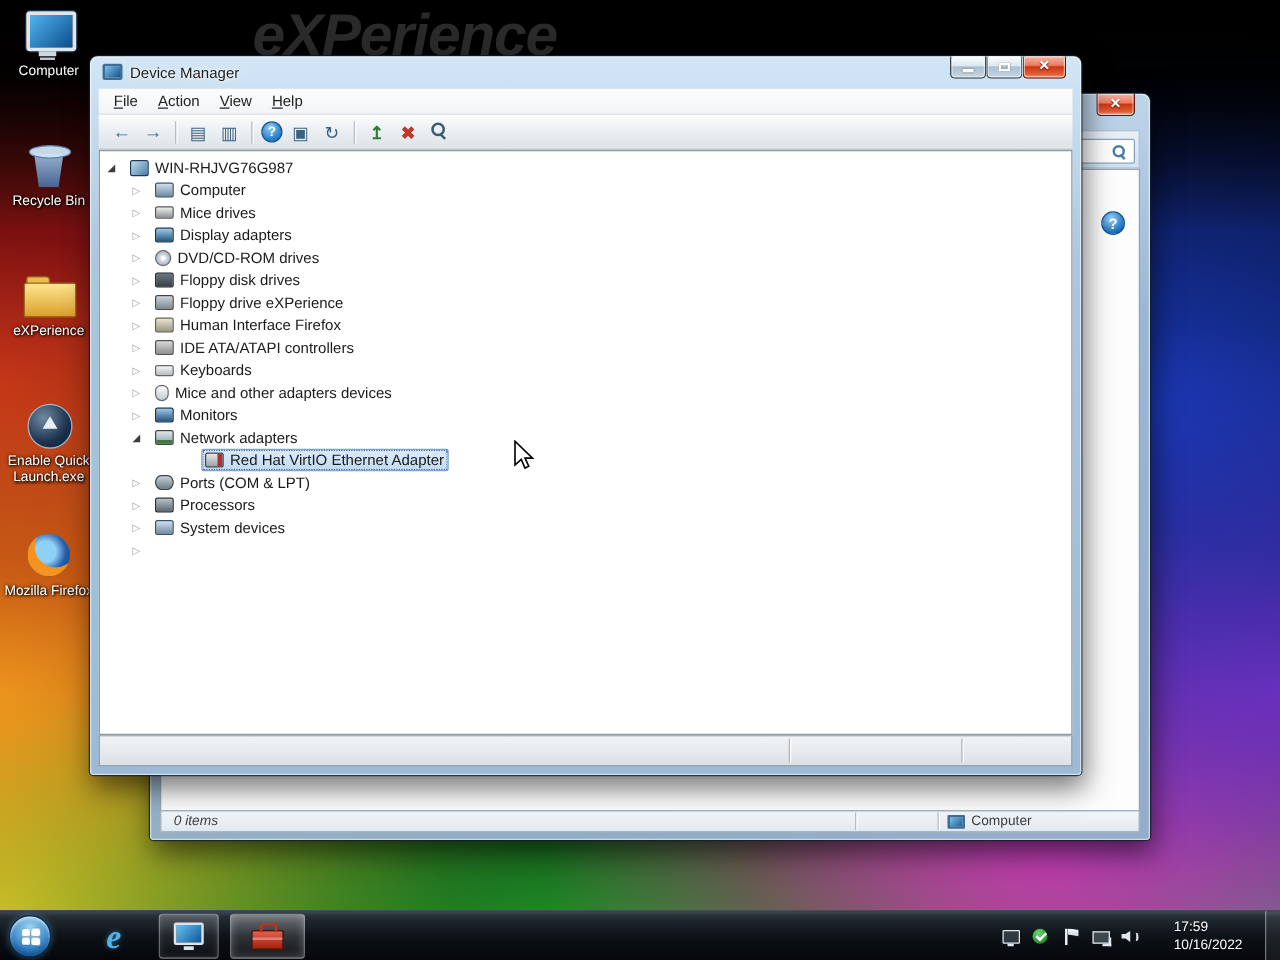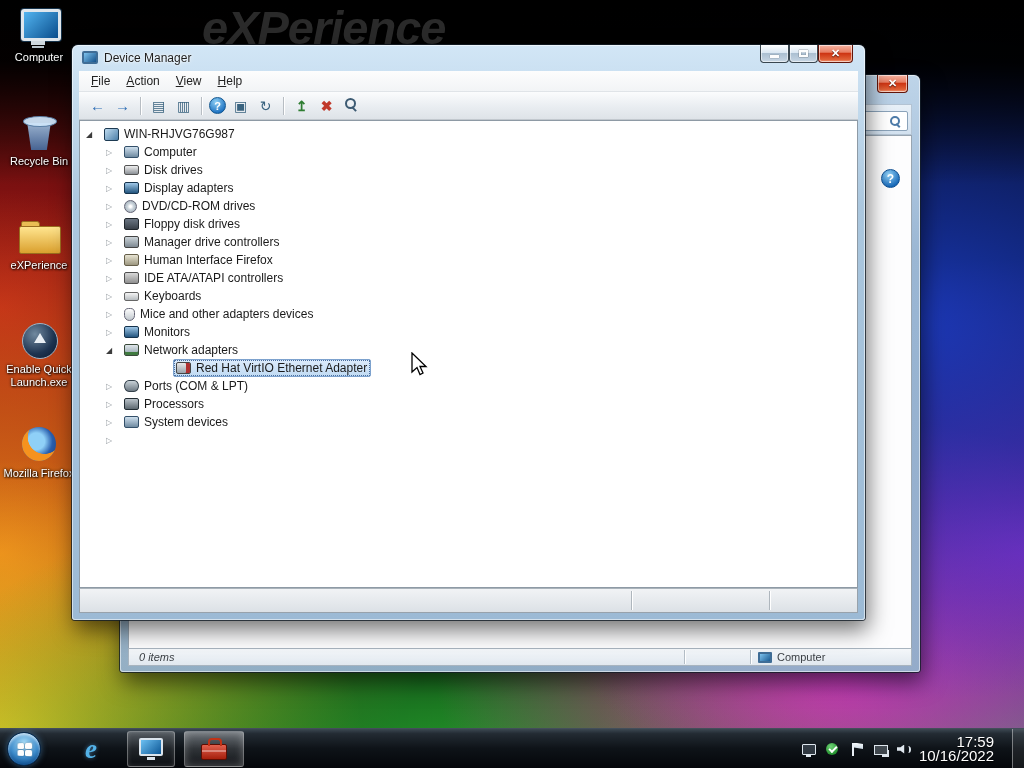--- a/index.html
+++ b/index.html
@@ -139,21 +139,21 @@
     background:#fff; border:1px solid #8e9aa5; overflow:hidden; padding-top:4px; }
   .dm-status { position:absolute; left:7px; right:7px; bottom:7px; height:25px;
     background:linear-gradient(#f1f3f5,#dce1e6); border:1px solid #98a2ab; border-top:1px solid #aab3bb; }
   .dm-status .sep { position:absolute; top:2px; bottom:2px; width:1px; background:#aeb6bd; box-shadow:1px 0 0 #fff; }
 
   
   .tree { font-size:12px; color:#1a1a1a; }
   .tree-row { height:18px; display:flex; align-items:center; white-space:nowrap; }
   .tree-row.lvl0 { padding-left:6px; }
   .tree-row.lvl1 { padding-left:26px; }
-  .tree-row.lvl2 { padding-left:66px;margin-left:12px; }
+  .tree-row.lvl2 { padding-left:66px; }
   .expander { width:15px; flex:none; font-size:8px; color:#9aa0a6; display:flex; align-items:center; }
   .expander.open { color:#3c3c3c; }
   .sel-wrap { display:inline-flex; align-items:center; padding:1px 3px 1px 1px; border:1px solid transparent; }
   .sel-wrap.selected { background:linear-gradient(#dcebfc,#c1dbf3); border:1px solid #7da2ce;
     border-radius:2px; outline:1px dotted #4a6fa0; outline-offset:-2px; }
   .ti { width:15px; height:12px; margin:0 5px 0 1px; border-radius:2px; border:1px solid #4a5a66;
     background:linear-gradient(#e8edf2,#aab6c0); flex:none; }
   .ti-computer { height:13px; border-color:#1d3a52; background:linear-gradient(135deg,#bfdcf0,#4c7fa8); }
   .ti-disk-drive { height:10px; border-color:#555; background:linear-gradient(#f0f0f0,#8b9096); }
   .ti-display-adapter { border-color:#15334d; background:linear-gradient(#9fc8e8,#23557e); }
@@ -224,22 +224,22 @@
     clip-path:polygon(0 0, 100% 18%, 100% 82%, 0 64%); }
   .tri-network::before { content:""; position:absolute; left:1px; top:3px; width:12px; height:8px;
     border:1px solid #dfe7ee; background:rgba(220,235,248,.25); }
   .tri-network::after { content:""; position:absolute; left:9px; top:8px; width:5px; height:5px;
     border-right:2px solid #dfe7ee; border-bottom:2px solid #dfe7ee; }
   .tri-volume::before { content:""; position:absolute; left:0; top:3px; width:9px; height:9px; background:#dfe7ee;
     -webkit-clip-path:polygon(0 30%, 38% 30%, 80% 0, 80% 100%, 38% 70%, 0 70%);
     clip-path:polygon(0 30%, 38% 30%, 80% 0, 80% 100%, 38% 70%, 0 70%); }
   .tri-volume::after { content:""; position:absolute; right:1px; top:4px; width:4px; height:7px;
     border-right:2px solid #dfe7ee; border-radius:50%; }
-  .clock { position:absolute; right:30px; top:6px; color:#fff; font-size:15px; line-height:14px;
-    text-align:right; text-shadow:0 1px 1px #000; }
+  .clock { position:absolute; right:30px; top:6px; color:#fff; font-size:11px; line-height:14px;
+    text-align:left; text-shadow:0 1px 1px #000; }
   .show-desktop { position:absolute; right:0; top:0; width:12px; height:40px;
     background:rgba(255,255,255,.07); border-left:1px solid rgba(255,255,255,.4); }
 
   .cursor { position:absolute; left:410px; top:352px; z-index:99; }
 </style>
 </head>
 <body>
 
 <div class="desktop">
   <div class="watermark">eXPerience</div>
@@ -338,21 +338,21 @@
     <span class="expander">▷</span>
     <span class="sel-wrap">
       <span class="ti ti-system-device"></span>
       <span class="tlabel">Computer</span>
     </span>
   </div>
           <div class="tree-row lvl1">
     <span class="expander">▷</span>
     <span class="sel-wrap">
       <span class="ti ti-disk-drive"></span>
-      <span class="tlabel">Disk drives</span>
+      <span class="tlabel">Mice drives</span>
     </span>
   </div>
           <div class="tree-row lvl1">
     <span class="expander">▷</span>
     <span class="sel-wrap">
       <span class="ti ti-display-adapter"></span>
       <span class="tlabel">Display adapters</span>
     </span>
   </div>
           <div class="tree-row lvl1">
@@ -366,21 +366,21 @@
     <span class="expander">▷</span>
     <span class="sel-wrap">
       <span class="ti ti-floppy-drive"></span>
       <span class="tlabel">Floppy disk drives</span>
     </span>
   </div>
           <div class="tree-row lvl1">
     <span class="expander">▷</span>
     <span class="sel-wrap">
       <span class="ti ti-floppy-controller"></span>
-      <span class="tlabel">Manager drive controllers</span>
+      <span class="tlabel">Floppy drive eXPerience</span>
     </span>
   </div>
           <div class="tree-row lvl1">
     <span class="expander">▷</span>
     <span class="sel-wrap">
       <span class="ti ti-hid"></span>
       <span class="tlabel">Human Interface Firefox</span>
     </span>
   </div>
           <div class="tree-row lvl1">

